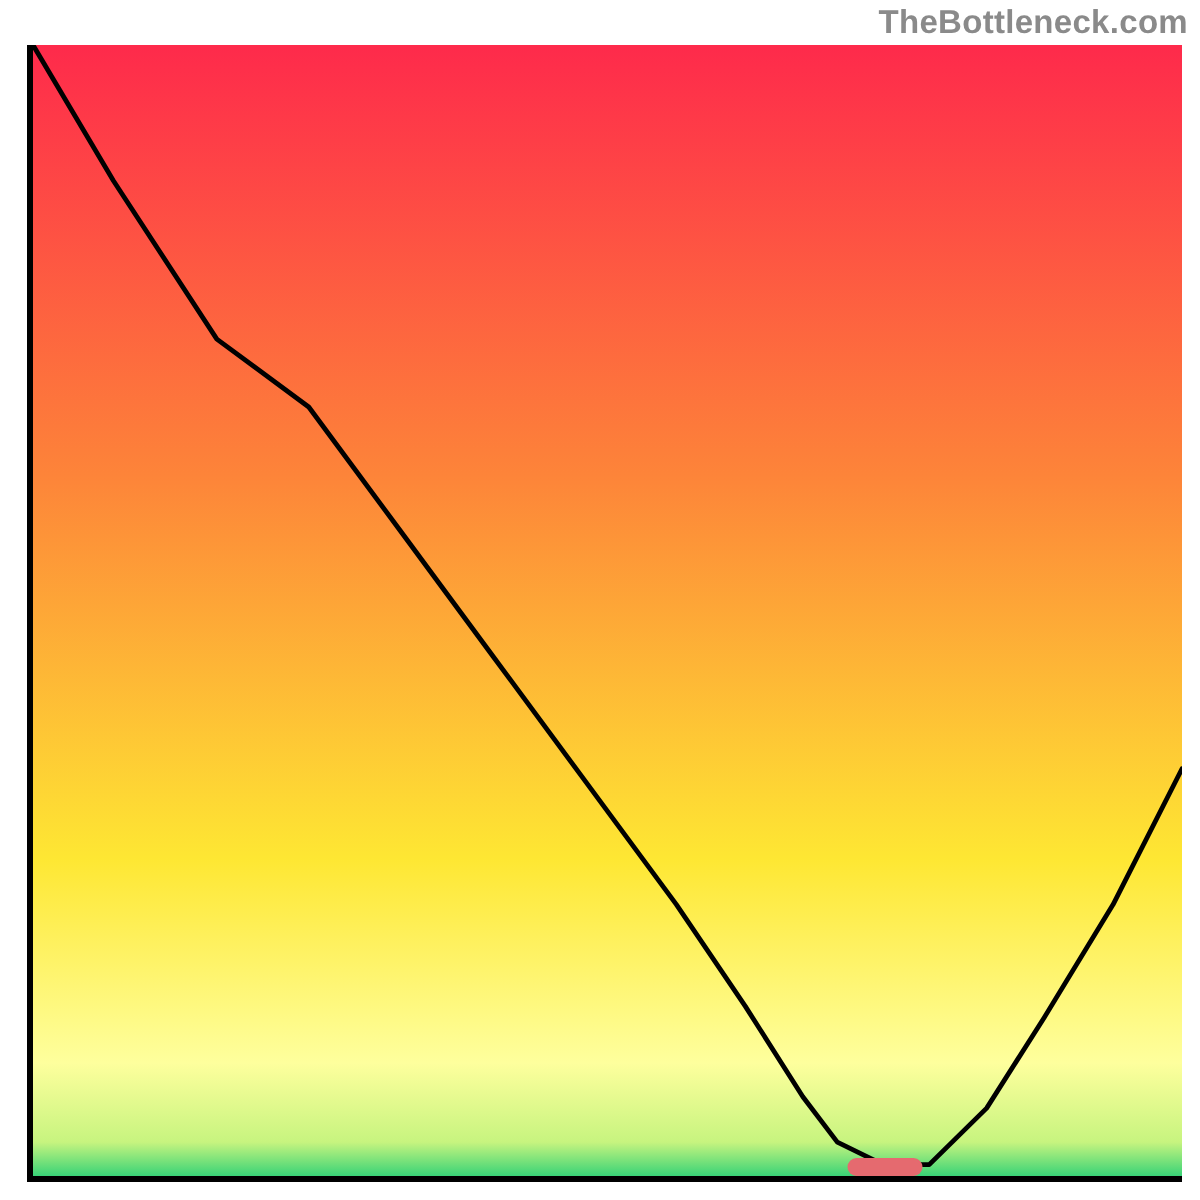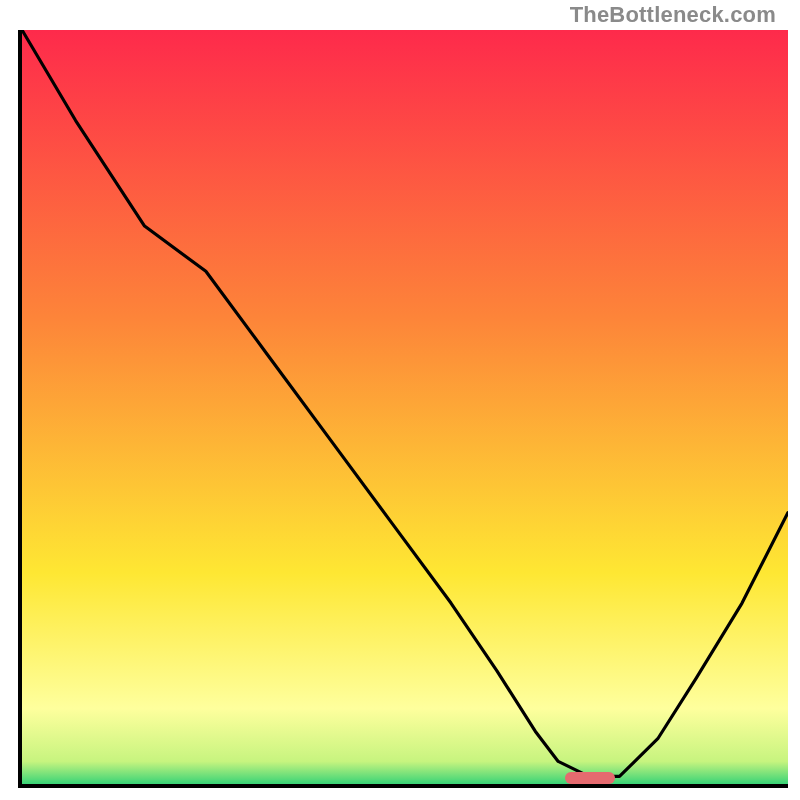--- a/index.html
+++ b/index.html
@@ -5,21 +5,21 @@
   * { margin: 0; padding: 0; box-sizing: border-box; }
   html, body { width: 800px; height: 800px; overflow: hidden; background: #ffffff; }
   .canvas {
     position: relative;
     width: 800px;
     height: 800px;
   }
   .watermark {
     position: absolute;
     top: 2px;
-    right: 24px;
+    right: 8px;
     font-family: Arial, Helvetica, sans-serif;
     font-size: 22px;
     font-weight: 600;
     color: #8a8a8a;
     letter-spacing: 0.2px;
   }
   .plot {
     position: absolute;
     left: 18px;
     top: 30px;

